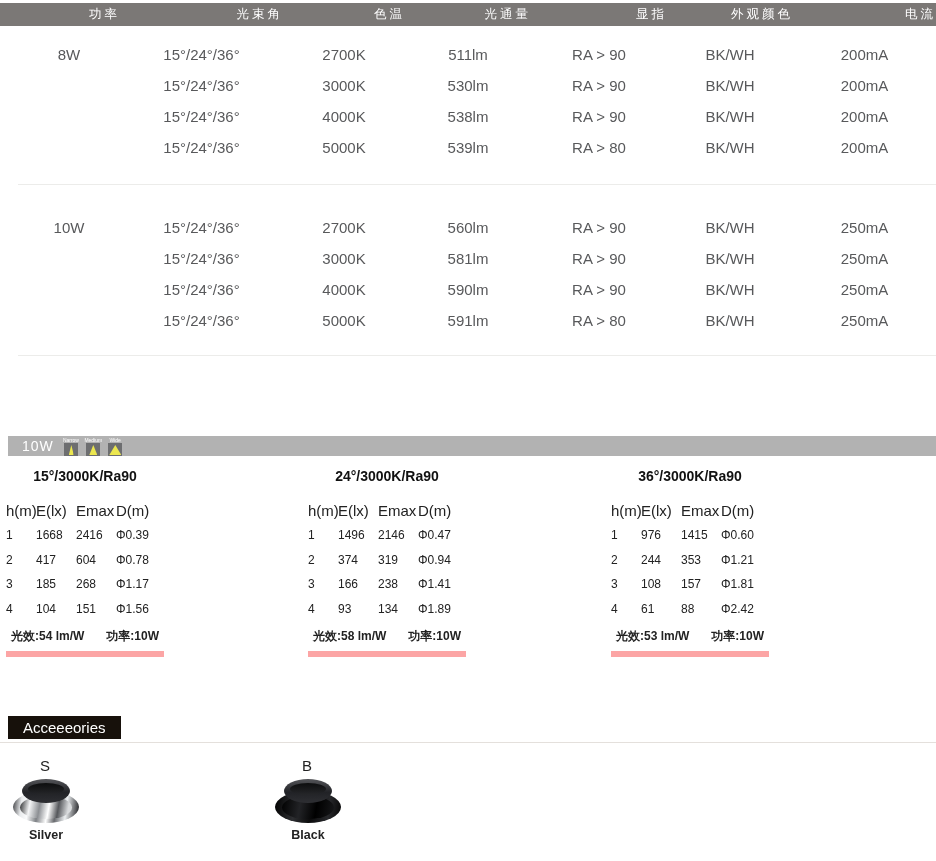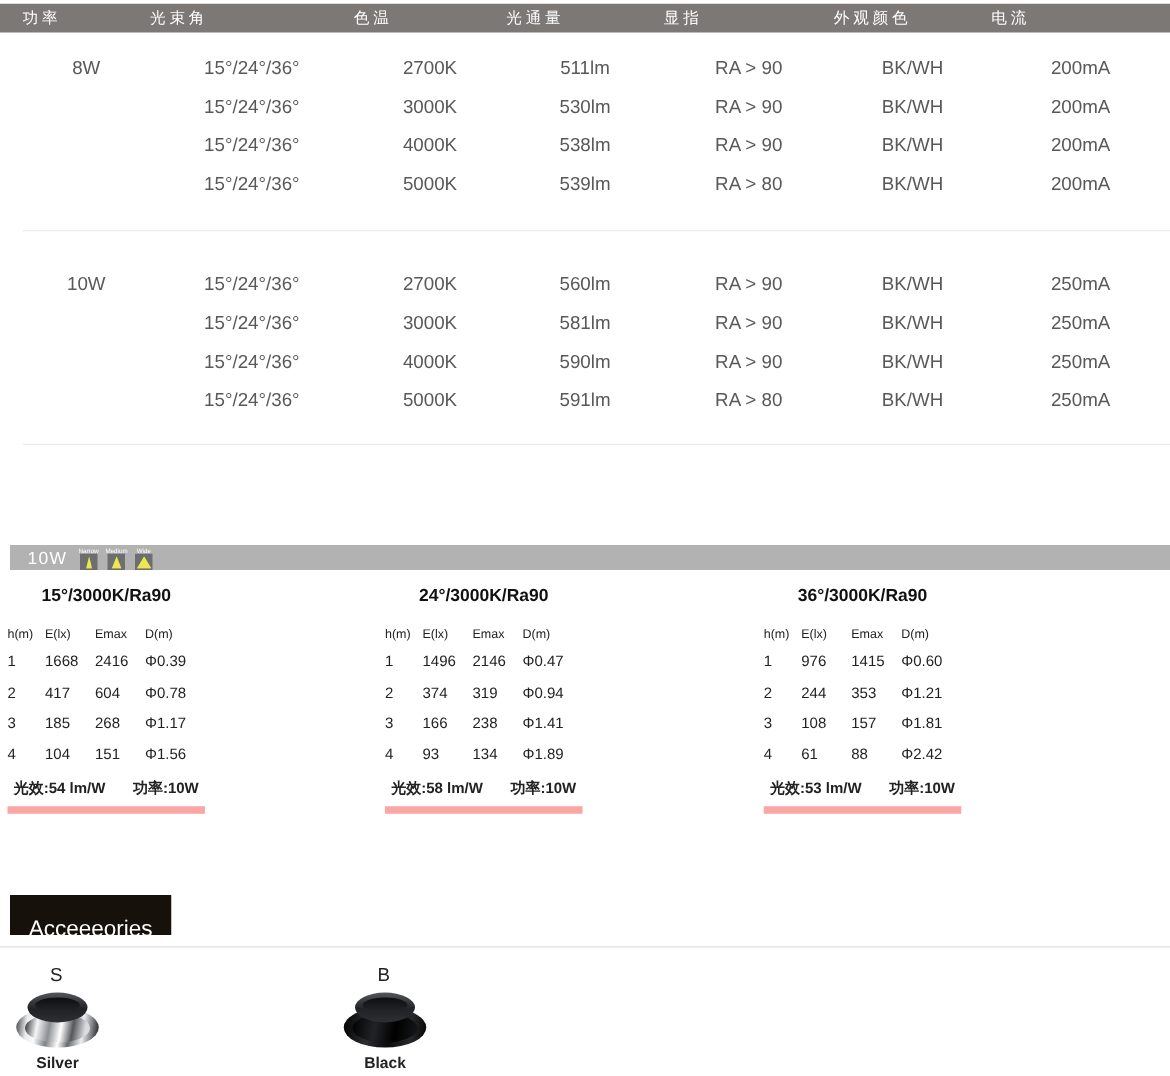--- a/index.html
+++ b/index.html
@@ -4,21 +4,21 @@
 <style>
   * { box-sizing: border-box; margin: 0; padding: 0; }
   html,body { background:#fff; }
   body { font-family: "Liberation Sans", "DejaVu Sans", sans-serif; }
   .page { position:relative; width:936px; height:861px; background:#fff; overflow:hidden; }
 
   
   .spec-head {
     margin-top:3px; height:23px; background:#7b7876; color:#fff;
     display:grid; grid-template-columns:102px 163px 122px 126px 136px 126px 1fr;
-    align-items:center; font-size:12.5px; letter-spacing:3px; padding-left:18px;
+    align-items:center; font-size:12.5px; letter-spacing:3px; padding-left:18px;text-align:right;
   }
   .spec-body { padding-left:18px;text-align:center; }
   .spec-group { padding-top:13px; }
   .spec-row {
     display:grid; grid-template-columns:102px 163px 122px 126px 136px 126px 1fr;
     height:31px; align-items:center; color:#58595b; font-size:15px;
   }
   .spec-sep { border-top:1px solid #ececea; }
   .sep1 { margin-top:21px; }
   .g2 { padding-top:27px; }
@@ -40,31 +40,31 @@
   .tri-wide   { width:12px; clip-path:polygon(50% 0, 100% 100%, 0 100%); }
 
   .pt-wrap { position:relative; height:200px; }
   .pt { position:absolute; top:12px; width:170px; }
   .pt1 { left:6px; } .pt2 { left:308px; } .pt3 { left:611px; }
   .pt-title { text-align:center; font-size:14px; font-weight:bold; color:#111; width:158px; }
   .pt-grid {
     margin-top:18px; display:grid; grid-template-columns:30px 40px 40px 55px;
     font-size:12px; color:#222; row-gap:0;
   }
-  .pt-grid .hcell { font-size:10px; padding-bottom:4px; }
+  .pt-grid .hcell { font-size:15px; padding-bottom:4px; }
   .pt-grid .cell { line-height:24.6px; }
   .pt-foot {
     margin-top:7px; display:flex; gap:22px; font-size:12px; font-weight:600; color:#222;
     border-bottom:6px solid #fca5a5; padding-bottom:6px; width:158px;justify-content:center;
   }
 
   
   .acc-tag {
     margin:60px 0 0 8px; display:inline-block; background:#17110b; color:#fff;
-    font-size:18px; height:23px; line-height:23px; padding:16px 15px;
+    font-size:15px; height:23px; line-height:23px; padding:0 15px;
   }
   .acc-sep { border-top:1px solid #e4e0dc; margin-top:3px; }
   .acc-items { position:relative; height:110px; }
   .acc-item { position:absolute; top:14px; width:80px; display:flex; flex-direction:column; align-items:center; }
   .acc1 { left:6px; } .acc2 { left:131px; } .acc3 { left:268px; }
   .acc-code { font-size:15px; color:#232323; letter-spacing:2px; }
   .acc-label { font-size:12.5px; font-weight:600; color:#232323; margin-top:5px; }
 
   .reflector { position:relative; width:66px; height:44px; margin-top:5px; }
   .rf-collar {

